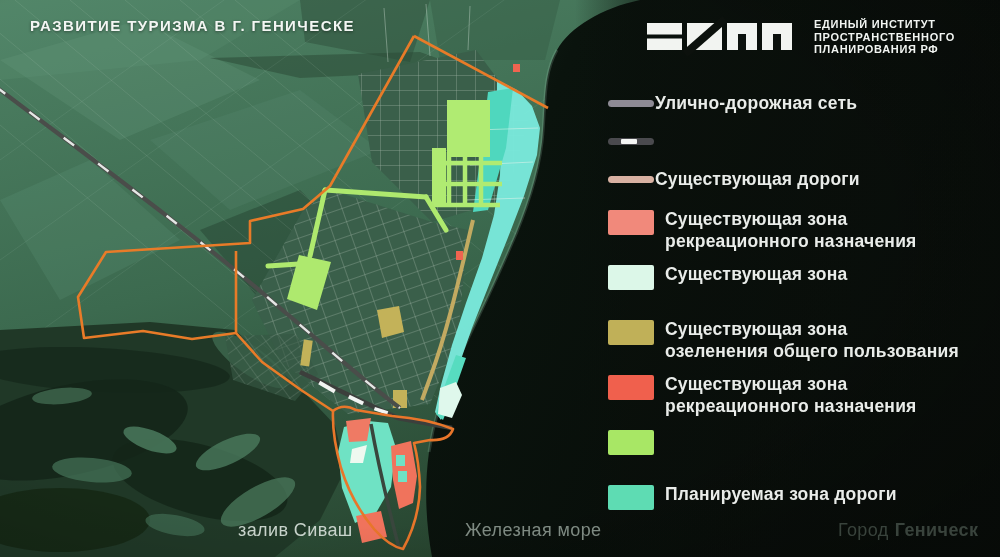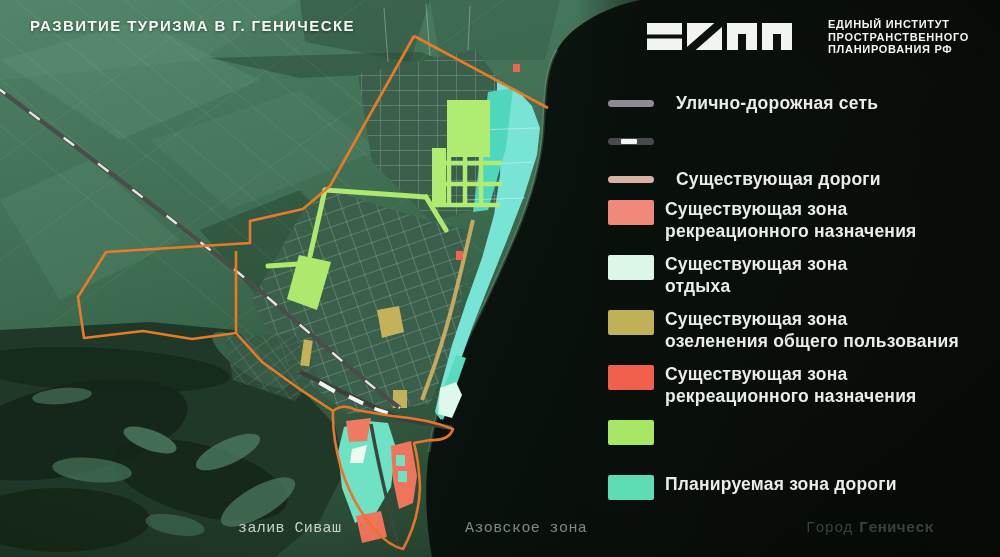--- a/index.html
+++ b/index.html
@@ -10,46 +10,46 @@
   .map-svg{position:absolute;left:0;top:0;width:1000px;height:557px;display:block;}
 
   .page-title{
     position:absolute;left:30px;top:17px;
     font-size:15px;font-weight:800;letter-spacing:1.4px;color:#f3f6f3;
     text-shadow:0 1px 3px rgba(0,0,0,.45);white-space:nowrap;
   }
 
   .logo-block{position:absolute;left:645px;top:14px;display:flex;align-items:flex-start;}
   .logo-glyphs{display:block;}
-  .logo-text{margin-left:31px;margin-top:4px;}
+  .logo-text{margin-left:17px;margin-top:4px;}
   .logo-text div{
     font-size:11px;line-height:12.5px;font-weight:700;letter-spacing:.7px;
     color:#f2f5f2;white-space:nowrap;
   }
 
   .legend{position:absolute;left:608px;top:84px;width:380px;}
   .legend-lines{}
   .legend-line-row{display:flex;align-items:center;height:38px;}
   .line-swatch{width:46px;height:7px;border-radius:4px;flex:0 0 46px;position:relative;}
   .line-swatch.rail{background:#4a4a4e;}
   .rail-dash{position:absolute;left:13px;top:1px;width:16px;height:5px;background:#f4f6f4;border-radius:1px;}
   .legend-label{
-    margin-left:22px;font-size:17.5px;font-weight:700;color:#e9ece9;
+    margin-left:1px;font-size:17.5px;font-weight:700;color:#e9ece9;
     letter-spacing:.2px;line-height:21px;
   }
-  .legend-zones{margin-top:2px;}
+  .legend-zones{margin-top:12px;}
   .zone-item{display:flex;align-items:flex-start;height:55px;}
   .zone-swatch{width:46px;height:25px;flex:0 0 46px;border-radius:2px;}
   .zone-label{margin-left:11px;margin-top:-1px;}
   .zone-label span{display:block;font-size:17.5px;font-weight:700;color:#e9ece9;letter-spacing:.2px;line-height:21.5px;}
 
-  .map-label{position:absolute;font-size:15px;letter-spacing:.4px;white-space:nowrap;font-family:Liberation Mono, monospace;}
+  .map-label{position:absolute;font-size:18px;letter-spacing:.4px;white-space:nowrap;}
   .label-bay{left:238px;top:520px;color:#c8d3cb;}
   .label-sea{left:465px;top:520px;color:#7e8a82;}
-  .label-city{left:806px;top:520px;color:#39433c;font-weight:400;}
+  .label-city{left:838px;top:520px;color:#39433c;font-weight:400;}
   .label-city b{font-weight:700;margin-left:6px;color:#39433c;}
 </style>
 </head>
 <body>
 
 <div class="stage">
 
   <svg class="map-svg" viewBox="0 0 1000 557">
     <defs>
       <linearGradient id="landGrad" x1="0" y1="0" x2="0.45" y2="1">
@@ -272,21 +272,20 @@
         <div class="zone-swatch" style="background: rgb(241, 137, 123);"></div>
         <div class="zone-label">
           <span>Существующая зона</span>
           <span>рекреационного назначения</span>
         </div>
       </div>
       <div class="zone-item">
         <div class="zone-swatch" style="background: rgb(220, 247, 232);"></div>
         <div class="zone-label">
           <span>Существующая зона</span>
-          <span>отдыха</span>
         </div>
       </div>
       <div class="zone-item">
         <div class="zone-swatch" style="background: rgb(192, 176, 88);"></div>
         <div class="zone-label">
           <span>Существующая зона</span>
           <span>озеленения общего пользования</span>
         </div>
       </div>
       <div class="zone-item">
@@ -303,18 +302,18 @@
         <div class="zone-swatch" style="background: rgb(94, 220, 179);"></div>
         <div class="zone-label">
           <span>Планируемая зона дороги</span>
           <span></span>
         </div>
       </div>
     </div>
   </div>
 
   <div class="map-label label-bay">залив Сиваш</div>
-  <div class="map-label label-sea">Азовское зона</div>
+  <div class="map-label label-sea">Железная море</div>
   <div class="map-label label-city">
     <span>Город</span><b>Геническ</b>
   </div>
 
 </div>
 
 </body></html>

